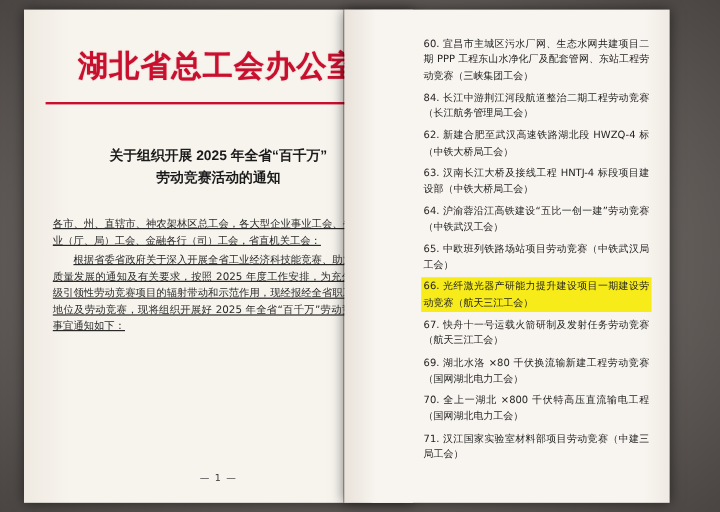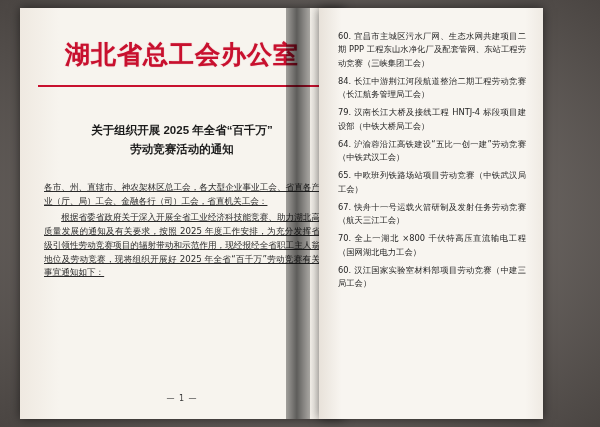--- a/index.html
+++ b/index.html
@@ -35,23 +35,24 @@
     background: #f6f2ec;
     box-shadow: 0 0 10px rgba(0,0,0,0.55);
     overflow: hidden;
   }
   .sheet-left {
     left: 20px;
     width: 324px;
     background: linear-gradient(to right, #efe9e1 0%, #f7f4ee 12%, #f7f4ee 88%, #e6e0d8 100%);
   }
   .sheet-right {
-    left: 319px;
+    left: 287px;
     width: 224px;
     background: linear-gradient(to right, #e8e2da 0%, #f8f5f0 10%, #f8f5f0 92%, #efeae3 100%);
+    padding-left: 47px;
   }
   
   .gutter {
     position: absolute;
     top: 8px;
     left: 286px;
     width: 24px;
     height: 411px;
     background: linear-gradient(to right, rgba(0,0,0,0.35), rgba(0,0,0,0.62) 45%, rgba(0,0,0,0.30));
   }
@@ -143,22 +144,25 @@
 
     <div class="page-num">— 1 —</div>
   </div>
 
   <div class="gutter"></div>
 
   <div class="sheet sheet-right">
     <div class="list">
       <div class="list-item">60. 宜昌市主城区污水厂网、生态水网共建项目二期 PPP 工程东山水净化厂及配套管网、东站工程劳动竞赛（三峡集团工会）</div>
       <div class="list-item">84. 长江中游荆江河段航道整治二期工程劳动竞赛（长江航务管理局工会）</div>
-      <div class="list-item">79. 汉南长江大桥及接线工程 HNTJ-4 标段项目建设部（中铁大桥局工会）</div>
+      <div class="list-item">62. 新建合肥至武汉高速铁路湖北段 HWZQ-4 标（中铁大桥局工会）</div>
+      <div class="list-item">63. 汉南长江大桥及接线工程 HNTJ-4 标段项目建设部（中铁大桥局工会）</div>
       <div class="list-item">64. 沪渝蓉沿江高铁建设“五比一创一建”劳动竞赛（中铁武汉工会）</div>
       <div class="list-item">65. 中欧班列铁路场站项目劳动竞赛（中铁武汉局工会）</div>
+      <div class="list-item highlight">66. 光纤激光器产研能力提升建设项目一期建设劳动竞赛（航天三江工会）</div>
       <div class="list-item">67. 快舟十一号运载火箭研制及发射任务劳动竞赛（航天三江工会）</div>
+      <div class="list-item">69. 湖北水洛 ×80 千伏换流输新建工程劳动竞赛（国网湖北电力工会）</div>
       <div class="list-item">70. 全上一湖北 ×800 千伏特高压直流输电工程（国网湖北电力工会）</div>
-      <div class="list-item">60. 汉江国家实验室材料部项目劳动竞赛（中建三局工会）</div>
+      <div class="list-item">71. 汉江国家实验室材料部项目劳动竞赛（中建三局工会）</div>
     </div>
   </div>
 
 </div>
 
 </body></html>

